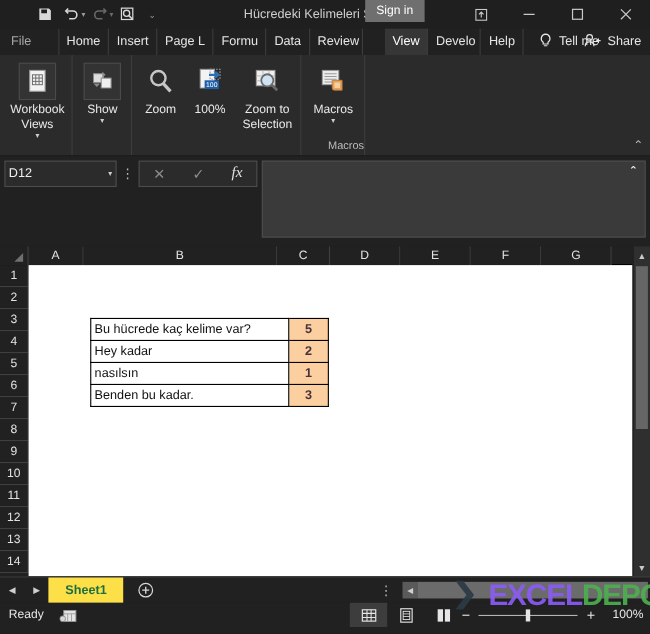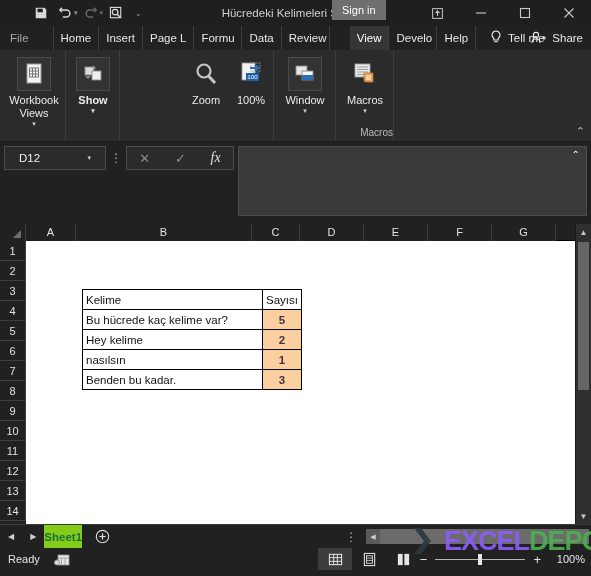--- a/index.html
+++ b/index.html
@@ -97,21 +97,21 @@
   .ribbon-collapse {
     position: absolute; right: 6px; bottom: 3px; color: #bdbdbd;
     font-size: 11px;
   }
 
   
   .fbar { height: 82px; background: #212121; display: flex; padding: 4px 4px 0 4px; }
   .namebox {
     width: 102px; height: 24px; background: #2b2b2b; border: 1px solid #4d4d4d;
     display: flex; align-items: center; justify-content: space-between;
-    padding: 0 14px; color: #efefef; font-size: 11.5px;
+    padding: 0 3px; color: #efefef; font-size: 11.5px;
   }
   .namebox .car { font-size: 7px; color: #cfcfcf; }
   .fbdots { width: 20px; height: 24px; display:flex; align-items:center;
             justify-content:center; color:#b9b9b9; font-size:12px; letter-spacing:0; }
   .fbbtns {
     width: 108px; height: 24px; background: #2b2b2b; border: 1px solid #4d4d4d;
     display: flex; align-items: center; justify-content: space-around;
     color: #8d8d8d;
   }
   .fbbtns span { font-size: 13px; }
@@ -178,22 +178,22 @@
   }
 
   
   .sheetbar {
     height: 24px; background: #212121; display: flex; align-items: stretch;
     position: relative; border-top: 1px solid #3a3a3a;
   }
   .nav-arrows { display: flex; align-items: center; padding: 0 8px; gap: 16px; }
   .nav-arrows span { color: #cfcfcf; font-size: 8px; }
   .stab {
-    display: flex; align-items: center; padding: 0 0; font-size: 11.5px;
-    font-weight: bold; color: #1d6f42; background: #84cc16;
+    display: flex; align-items: center; padding: 0 15px; font-size: 11.5px;
+    font-weight: bold; color: #1d6f42; background: #fde047;
   }
   .addsheet {
     width: 40px; display: flex; align-items: center; justify-content: center;
     color: #d8d8d8;
   }
   .sb-dots {
     position: absolute; left: 345px; top: 0; height: 24px; display: flex;
     align-items: center; color: #b9b9b9; font-size: 12px;
   }
   .hsb {
@@ -357,21 +357,21 @@
           <span class="lbl">Workbook
 Views</span>
           <span class="caret">▾</span>
         </div>
       </div>
       <div class="rglabel"></div>
     </div>
 
     <div class="rgroup" style="width:54px;">
       <div class="rgitems">
-        <div class="rbtn boxed" style="width:52px;font-weight:bold;">
+        <div class="rbtn boxed" style="width:52px;">
           <span class="ic">
             <svg width="24" height="22" viewBox="0 0 24 22">
                 <rect x="4" y="4" width="9" height="8" fill="#dcdcdc" stroke="#8a8a8a" stroke-width="0.9"></rect>
                 <rect x="11" y="8" width="9" height="9" fill="#efefef" stroke="#8a8a8a" stroke-width="0.9"></rect>
                 <path fill="#8a8a8a" d="M12 2l3 3-3 3z"></path>
                 <path fill="#8a8a8a" d="M6 13l3 3-3 3z" transform="rotate(90 8 15)"></path>
               </svg>
           </span>
           <span class="lbl">Show</span>
           <span class="caret">▾</span>
@@ -396,40 +396,39 @@
             <svg width="26" height="26" viewBox="0 0 26 26">
                 <rect x="4" y="2" width="13" height="17" fill="#f3f3f3" stroke="#9a9a9a" stroke-width="0.9"></rect>
                 <rect x="13" y="2" width="9" height="9" fill="none" stroke="#9a9a9a" stroke-dasharray="1.5 1.2"></rect>
                 <path fill="#2a6fb5" d="M12 6h6l-2-2h3l3 3-3 3h-3l2-2h-6z"></path>
                 <rect x="8" y="12" width="13" height="8" fill="#1f5fa8"></rect>
                 <text x="14.5" y="18.3" font-size="6.2" fill="#fff" text-anchor="middle" font-family="Liberation Sans">100</text>
               </svg>
           </span>
           <span class="lbl">100%</span>
         </div>
-      </div>
-      <div class="rglabel">Zoom</div>
-    </div>
-
-    <div class="rgroup" style="width:62px;">
-      <div class="rgitems">
-        <div class="rbtn boxed" style="width:60px;">
+        <div class="rbtn" style="width:60px;">
           <span class="ic">
-            <svg width="24" height="22" viewBox="0 0 24 22">
-                <rect x="3" y="3" width="11" height="9" fill="#e6e6e6" stroke="#8a8a8a" stroke-width="0.9"></rect>
-                <rect x="9" y="8" width="11" height="9" fill="#f5f5f5" stroke="#8a8a8a" stroke-width="0.9"></rect>
-                <rect x="9" y="12" width="11" height="5" fill="#2a6fb5"></rect>
+            <svg width="28" height="26" viewBox="0 0 28 26">
+                <rect x="4" y="3" width="17" height="14" fill="#efefef" stroke="#9a9a9a" stroke-width="0.9"></rect>
+                <line x1="4" y1="8" x2="21" y2="8" stroke="#b3b3b3" stroke-width="0.8"></line>
+                <line x1="4" y1="12.5" x2="21" y2="12.5" stroke="#b3b3b3" stroke-width="0.8"></line>
+                <line x1="10" y1="3" x2="10" y2="17" stroke="#b3b3b3" stroke-width="0.8"></line>
+                <line x1="15.5" y1="3" x2="15.5" y2="17" stroke="#b3b3b3" stroke-width="0.8"></line>
+                <circle cx="14" cy="12" r="5.5" fill="#cfe3f5" stroke="#6b6b6b" stroke-width="1.6"></circle>
+                <line x1="18" y1="16" x2="23" y2="21" stroke="#6b6b6b" stroke-width="2.4"></line>
               </svg>
           </span>
-          <span class="lbl">Window</span>
-          <span class="caret">▾</span>
+          <span class="lbl">Zoom to
+Selection</span>
         </div>
       </div>
-      <div class="rglabel"></div>
-    </div>
+      <div class="rglabel">Zoom</div>
+    </div>
+
 
     <div class="rgroup" style="width:58px;">
       <div class="rgitems">
         <div class="rbtn" style="width:56px;">
           <span class="ic">
             <svg width="26" height="24" viewBox="0 0 26 24">
                 <rect x="3" y="2" width="15" height="13" fill="#ececec" stroke="#9a9a9a" stroke-width="0.9"></rect>
                 <line x1="5" y1="5" x2="16" y2="5" stroke="#9a9a9a"></line>
                 <line x1="5" y1="7.5" x2="16" y2="7.5" stroke="#9a9a9a"></line>
                 <line x1="5" y1="10" x2="16" y2="10" stroke="#9a9a9a"></line>
@@ -492,30 +491,26 @@
         <div class="rh">10</div>
         <div class="rh">11</div>
         <div class="rh">12</div>
         <div class="rh">13</div>
         <div class="rh">14</div>
       </div>
 
       <div class="cells">
         <table class="sheet-table">
           <tbody>
-              <tr>
-            <td class="kelime">Kelime</td>
-            <td class="sayisi">Sayısı</td>
-          </tr>
           <tr>
             <td class="kelime">Bu hücrede kaç kelime var?</td>
             <td class="sayisi num" style="background:#FBCFA0;color:#46323C;">5</td>
           </tr>
           <tr>
-            <td class="kelime">Hey kelime</td>
+            <td class="kelime">Hey kadar</td>
             <td class="sayisi num" style="background:#FBCFA0;color:#46323C;">2</td>
           </tr>
           <tr>
             <td class="kelime">nasılsın</td>
             <td class="sayisi num" style="background:#FBCFA0;color:#46323C;">1</td>
           </tr>
           <tr>
             <td class="kelime">Benden bu kadar.</td>
             <td class="sayisi num" style="background:#FBCFA0;color:#46323C;">3</td>
           </tr>

